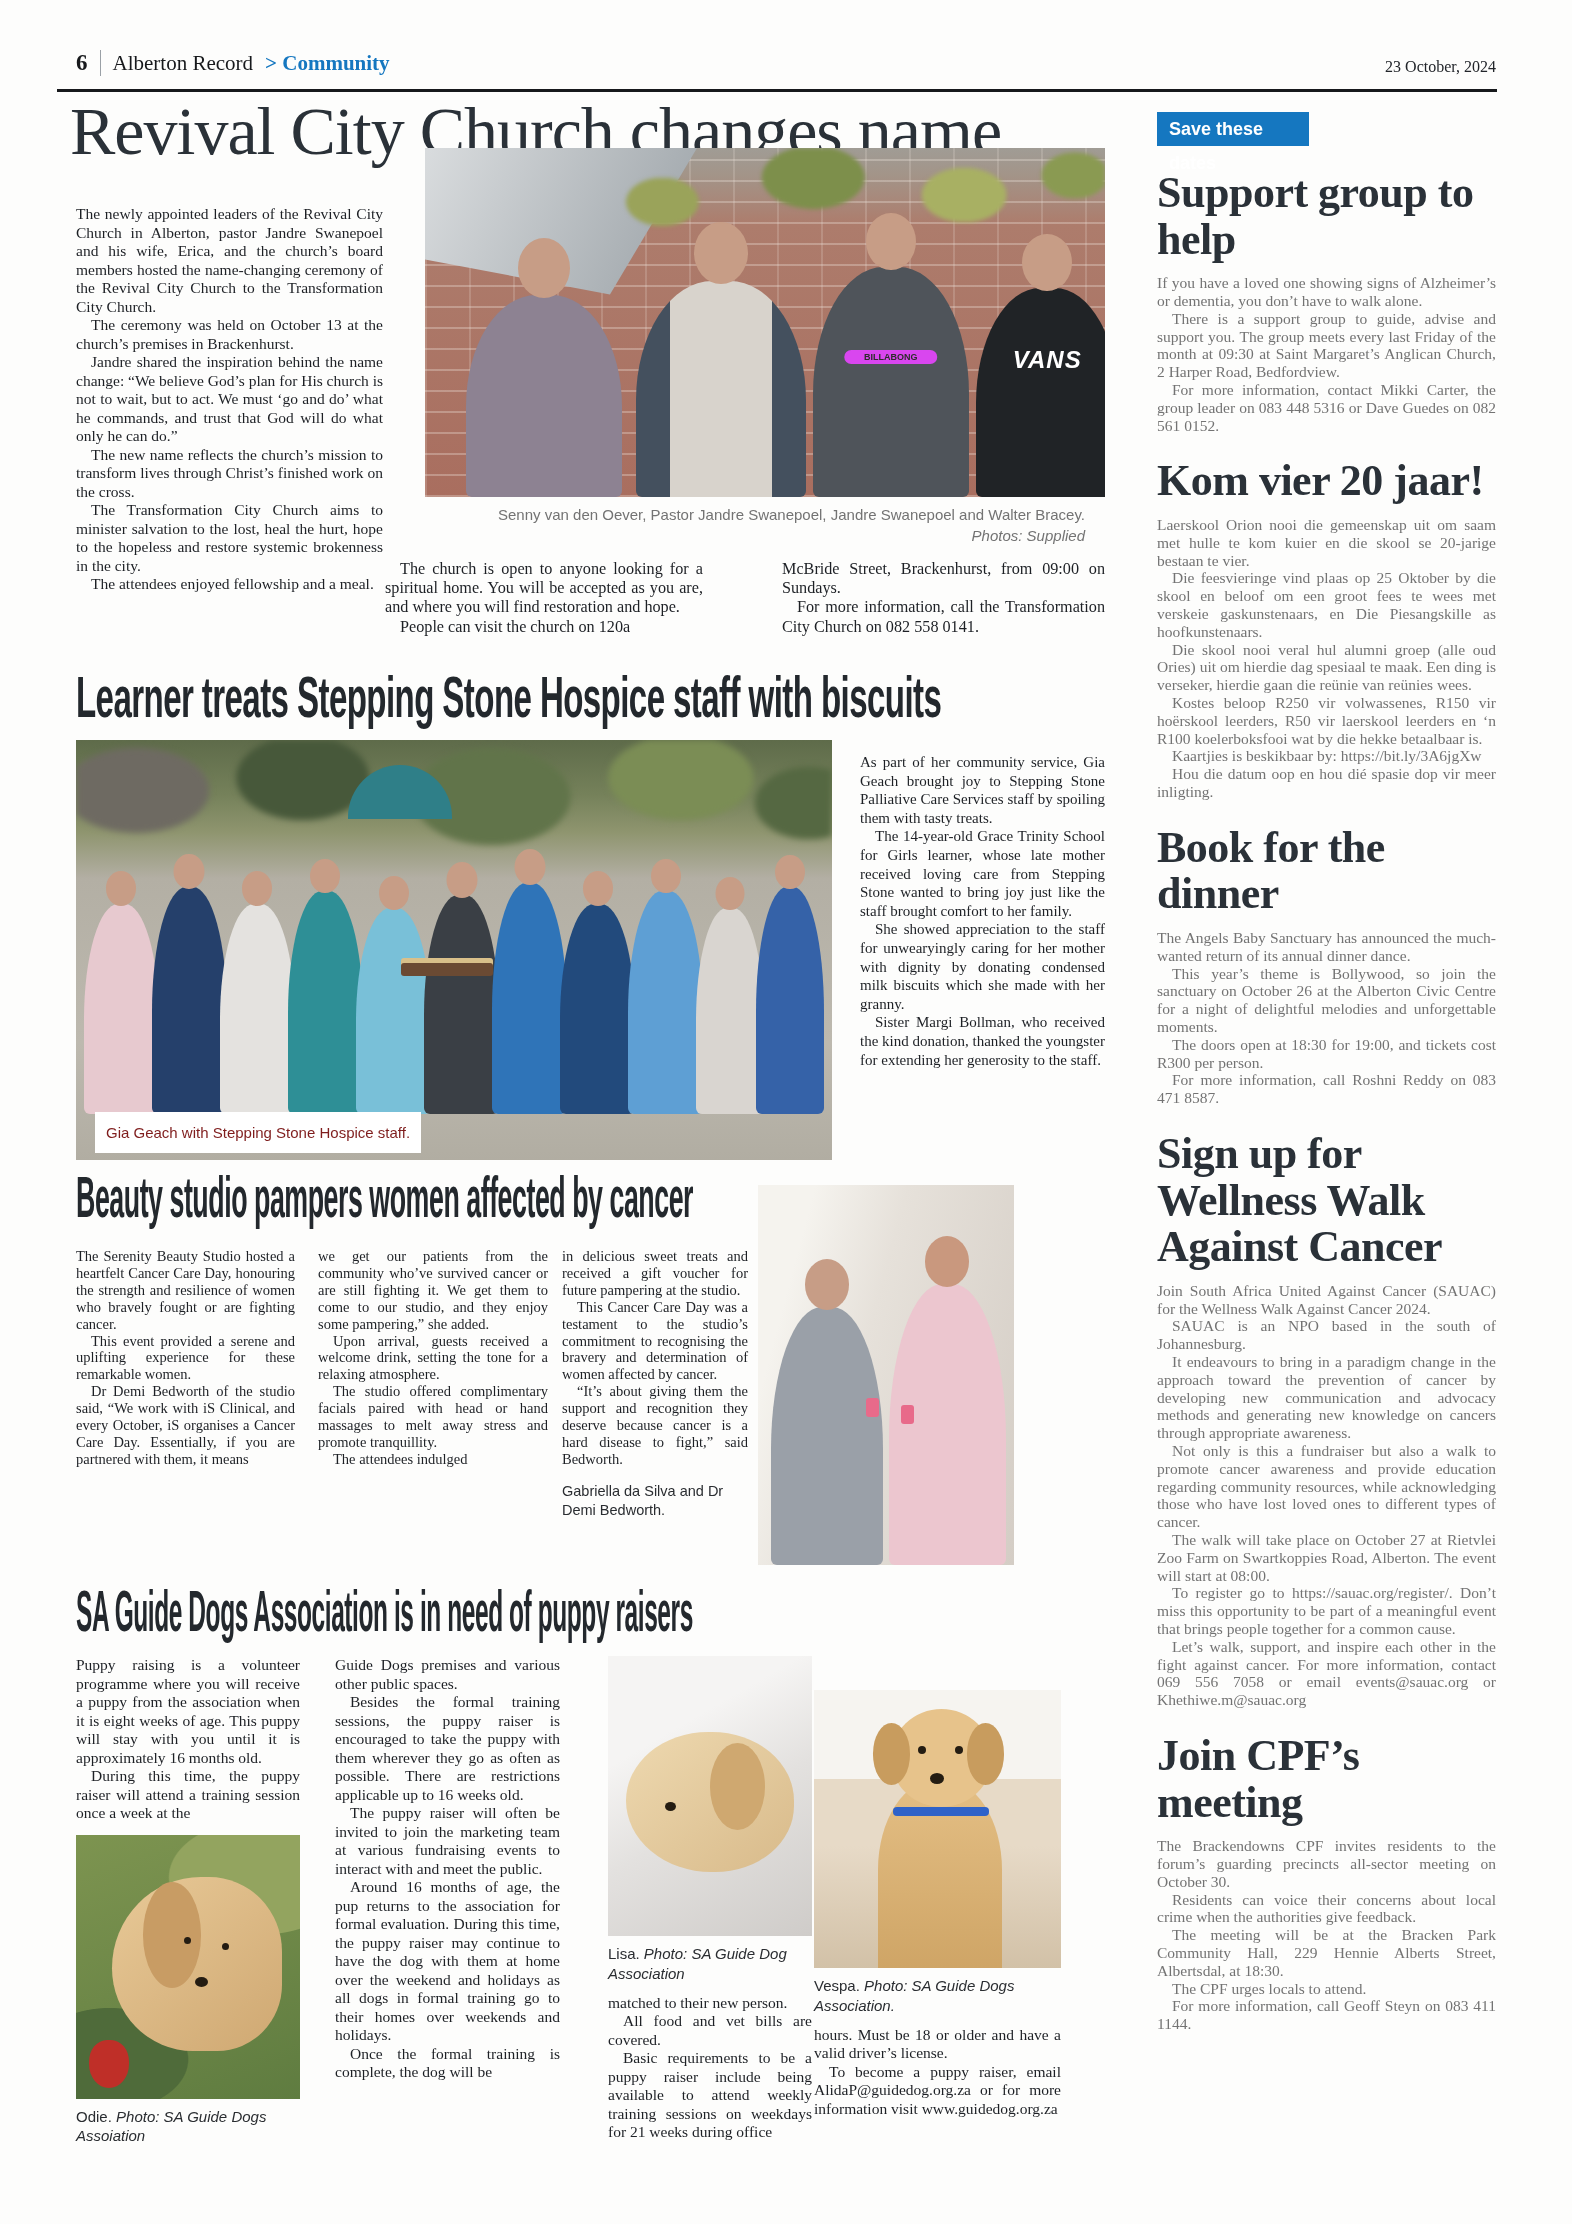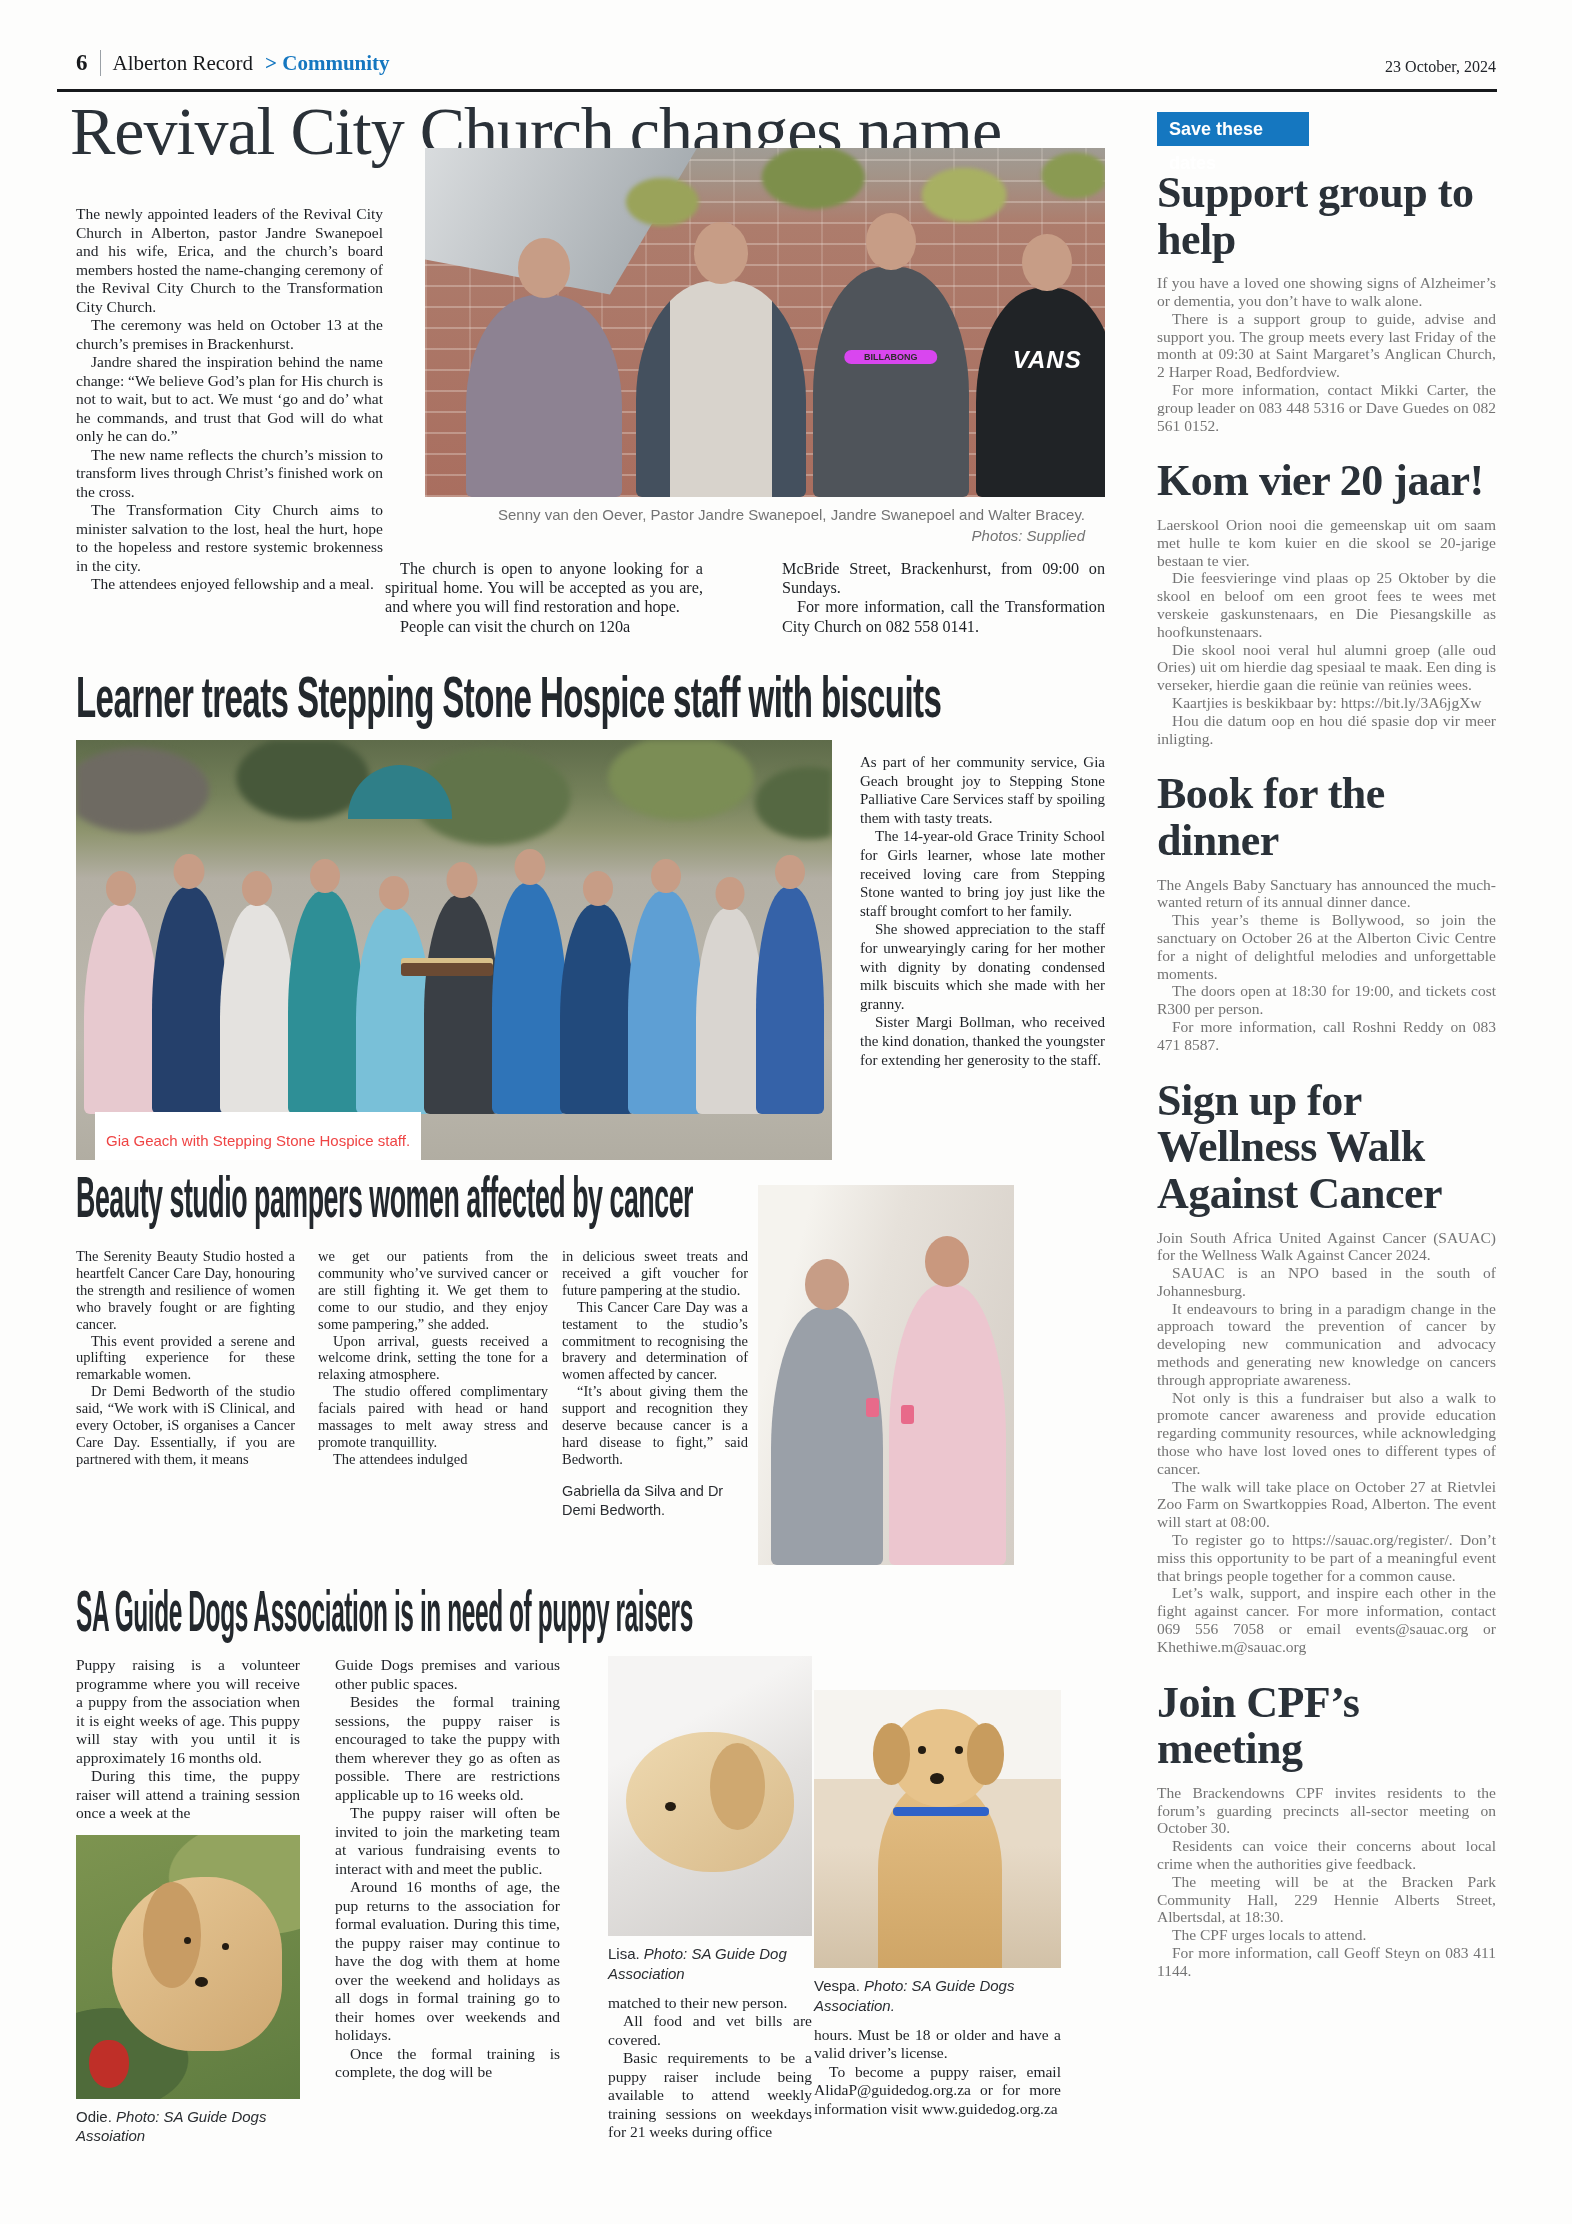--- a/index.html
+++ b/index.html
@@ -70,22 +70,22 @@
   .treeband{position:absolute;left:0;top:0;width:100%;height:30%;filter:blur(3px);
         background:radial-gradient(120px 70px at 8% 40%,#6e6a62 60%,transparent 61%),
                    radial-gradient(110px 70px at 30% 30%,#47583a 60%,transparent 61%),
                    radial-gradient(130px 80px at 55% 45%,#61744a 60%,transparent 61%),
                    radial-gradient(120px 70px at 80% 30%,#7b8d55 60%,transparent 61%),
                    radial-gradient(90px 60px at 97% 50%,#556842 60%,transparent 61%)}
   .umb{position:absolute;left:36%;top:6%;width:104px;height:54px;border-radius:104px 104px 0 0;
         background:#2f7f88;z-index:1}
   .tray{position:absolute;left:43%;top:53%;width:92px;height:13px;background:#6b4a33;
         border-radius:3px;z-index:3;box-shadow:0 -5px 0 0 #d9c08a}
-  .hosp-cap{position:absolute;left:19px;top:372px;z-index:4;background:#fff;padding:20px 11px;
-        font:15px "Liberation Sans",sans-serif;color:#ef4444;white-space:nowrap}
+  .hosp-cap{position:absolute;left:19px;top:372px;z-index:4;background:#fff;padding:12px 11px;
+        font:15px "Liberation Sans",sans-serif;color:#7f1d1d;white-space:nowrap}
 
   .ph-beauty{background:linear-gradient(105deg,#f5f3ee 0 16%,#e6e1da 42%,#d4cdc5 100%)}
   .drink{position:absolute;width:13px;height:19px;background:#e86a8a;border-radius:3px;z-index:3}
 
   .ph-odie{background:radial-gradient(150px 95px at 82% 16%,#93a45f 0 60%,transparent 61%),
                       radial-gradient(130px 85px at 15% 85%,#4f6b3a 0 60%,transparent 61%),
                       linear-gradient(160deg,#7d9450,#5f7c40)}
   .od-body{position:absolute;left:16%;top:16%;width:76%;height:66%;border-radius:55% 45% 40% 50%;
         background:linear-gradient(140deg,#e8c997,#cfa872)}
   .od-ear{position:absolute;left:30%;top:18%;width:26%;height:40%;background:#c89c64;border-radius:50%}
@@ -281,20 +281,21 @@
       <p>If you have a loved one showing signs of Alzheimer’s or dementia, you don’t have to walk alone.</p>
       <p class="i">There is a support group to guide, advise and support you. The group meets every last Friday of the month at 09:30 at Saint Margaret’s Anglican Church, 2 Harper Road, Bedfordview.</p>
       <p class="i">For more information, contact Mikki Carter, the group leader on 083 448 5316 or Dave Guedes on 082 561 0152.</p>
     </div>
 
     <div class="sb-sec">
       <div class="sb-title">Kom vier 20 jaar!</div>
       <p>Laerskool Orion nooi die gemeenskap uit om saam met hulle te kom kuier en die skool se 20-jarige bestaan te vier.</p>
       <p class="i">Die feesvieringe vind plaas op 25 Oktober by die skool en beloof om een groot fees te wees met verskeie gaskunstenaars, en Die Piesangskille as hoofkunstenaars.</p>
       <p class="i">Die skool nooi veral hul alumni groep (alle oud Ories) uit om hierdie dag spesiaal te maak. Een ding is verseker, hierdie gaan die reünie van reünies wees.</p>
+      <p class="i">Kostes beloop R250 vir volwassenes, R150 vir hoërskool leerders, R50 vir laerskool leerders en ‘n R100 koelerboksfooi wat by die hekke betaalbaar is.</p>
       <p class="i">Kaartjies is beskikbaar by: https://bit.ly/3A6jgXw</p>
       <p class="i">Hou die datum oop en hou dié spasie dop vir meer inligting.</p>
     </div>
 
     <div class="sb-sec">
       <div class="sb-title">Book for the dinner</div>
       <p>The Angels Baby Sanctuary has announced the much-wanted return of its annual dinner dance.</p>
       <p class="i">This year’s theme is Bollywood, so join the sanctuary on October 26 at the Alberton Civic Centre for a night of delightful melodies and unforgettable moments.</p>
       <p class="i">The doors open at 18:30 for 19:00, and tickets cost R300 per person.</p>
       <p class="i">For more information, call Roshni Reddy on 083 471 8587.</p>

